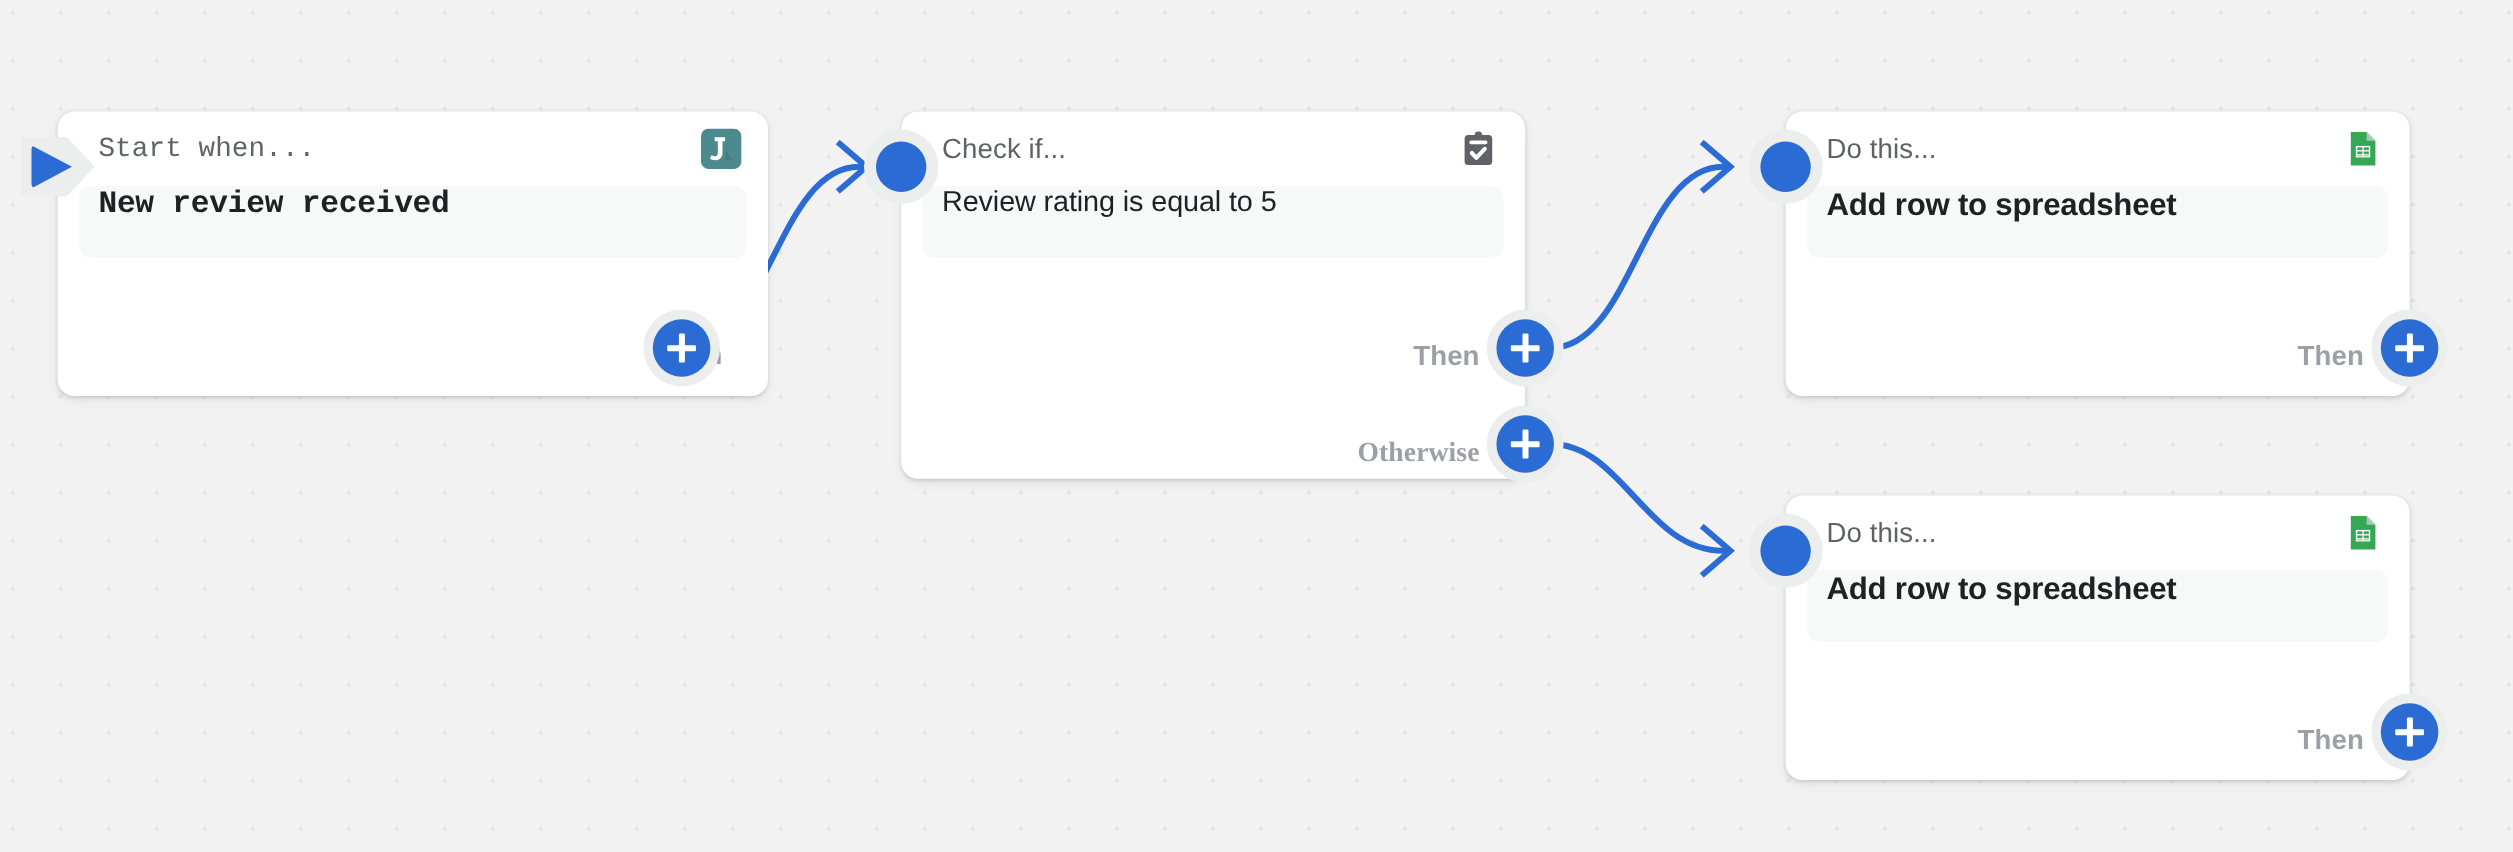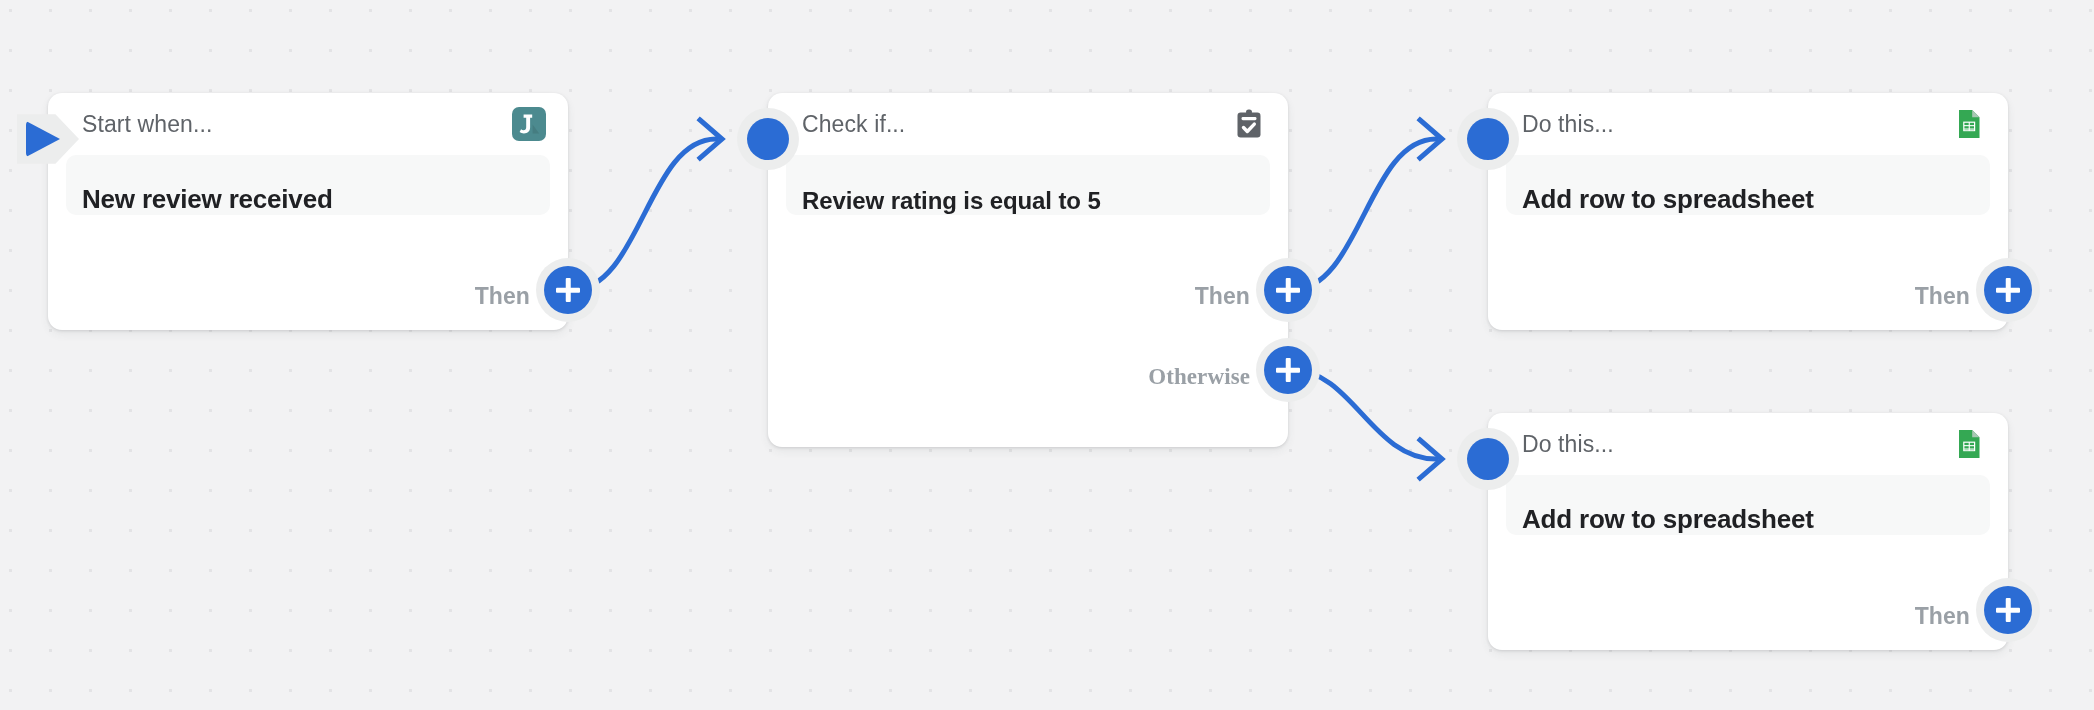--- a/index.html
+++ b/index.html
@@ -81,34 +81,34 @@
     height: 34px;
     display: block;
   }
 
   .card-body {
     margin: 0 18px;
     background: #f7f8f8;
     border-radius: 10px;
     min-height: 60px;
     display: flex;
-    align-items: flex-end;
+    align-items: flex-start;
     padding: 0 16px;
   }
 
   .title-bold {
     font-size: 26px;
     font-weight: bold;
     color: #202124;
     letter-spacing: -.2px;
     white-space: nowrap;
   }
   .title-plain {
     font-size: 24px;
-    font-weight: bold;
+    font-weight: normal;
     color: #202124;
     letter-spacing: -.1px;
     white-space: nowrap;
   }
 
   
   .branch-row {
     position: absolute;
     right: 0;
     height: 52px;
@@ -220,21 +220,21 @@
     <path class="wire" d="M 572 290 C 640 290 648 139 716 139"></path>
     <path class="arrowhead" d="M 700 120 L 722 139 L 700 158"></path>
 
     <path class="wire" d="M 1292 290 C 1360 290 1368 139 1436 139"></path>
     <path class="arrowhead" d="M 1420 120 L 1442 139 L 1420 158"></path>
 
     <path class="wire" d="M 1292 370 C 1352 370 1372 459 1436 459"></path>
     <path class="arrowhead" d="M 1420 440 L 1442 459 L 1420 478"></path>
   </svg>
 
-  <div class="card" style="left:48px; top:93px; width:520px; height:237px;">
+  <div class="card" style="left:48px; top:93px; width:592px; height:237px;font-family:Liberation Mono, monospace;">
     <div class="card-head">
       <span class="card-kicker">Start when...</span>
       <svg class="head-icon" viewBox="0 0 34 34">
         <rect x="0" y="0" width="34" height="34" rx="7" fill="#4c8a8f"></rect>
         <path d="M20.2 7.4 h-8.6 v3.4 h2.6 v9.4 c0 2.0 -1.0 3.0 -2.6 3.0 c-1.1 0 -1.9 -0.4 -2.5 -1.0 l-1.5 2.9 c1.1 0.9 2.6 1.4 4.3 1.4 c3.8 0 6.2 -2.2 6.2 -6.2 V10.8 h2.1 V7.4 z" fill="#ffffff"></path>
         <path d="M20.6 17.5 L27.2 26.6 L20.6 26.6 z" fill="#3f7377" opacity="0.55"></path>
       </svg>
     </div>
     <div class="card-body">
       <span class="title-bold">New review received</span>
@@ -247,21 +247,21 @@
       <span class="plus-halo"></span>
       <span class="plus-core"></span>
     </div>
 
     <div class="start-marker" style="left:0px; top:46px;">
       <span class="start-halo"></span>
       <span class="start-core"></span>
     </div>
   </div>
 
-  <div class="card" style="left:768px; top:93px; width:520px; height:354px;">
+  <div class="card" style="left:751px; top:93px; width:520px; height:306px;">
     <div class="card-head">
       <span class="card-kicker">Check if...</span>
       <svg class="head-icon" viewBox="0 0 34 34">
         <rect x="14" y="2.5" width="6" height="5" rx="2.6" fill="#5f6368"></rect>
         <rect x="5.5" y="5.5" width="23" height="25" rx="3.2" fill="#5f6368"></rect>
         <rect x="9.5" y="10" width="15" height="3.2" rx="1.4" fill="#ffffff"></rect>
         <path d="M11.5 20.5 l3.8 4.0 l7.0 -7.4" fill="none" stroke="#ffffff" stroke-width="3.4" stroke-linecap="round" stroke-linejoin="round"></path>
       </svg>
     </div>
     <div class="card-body">

